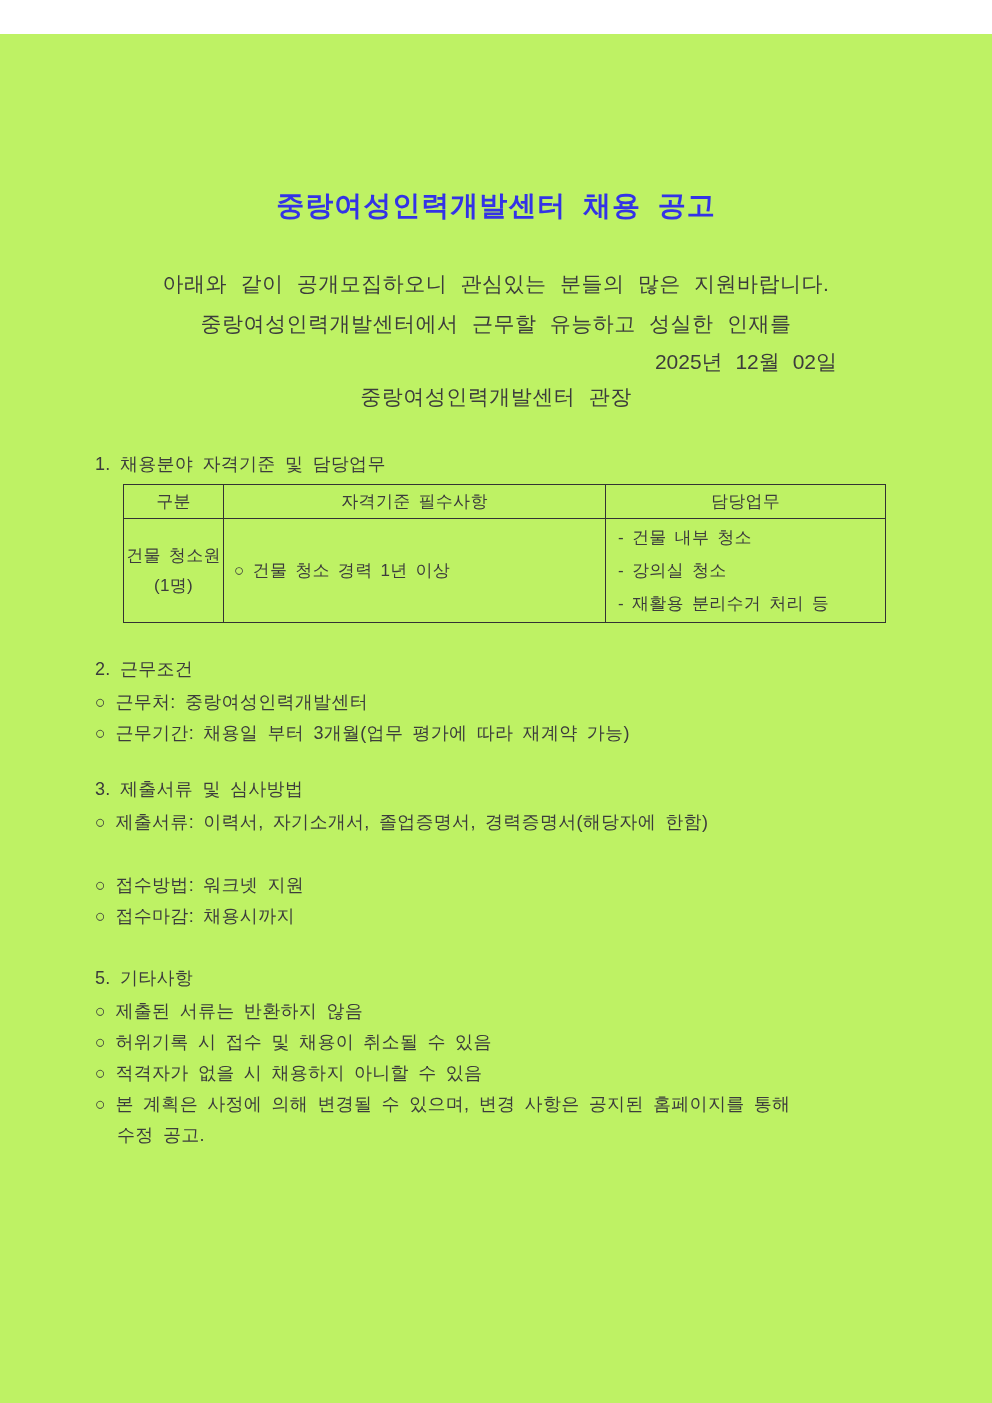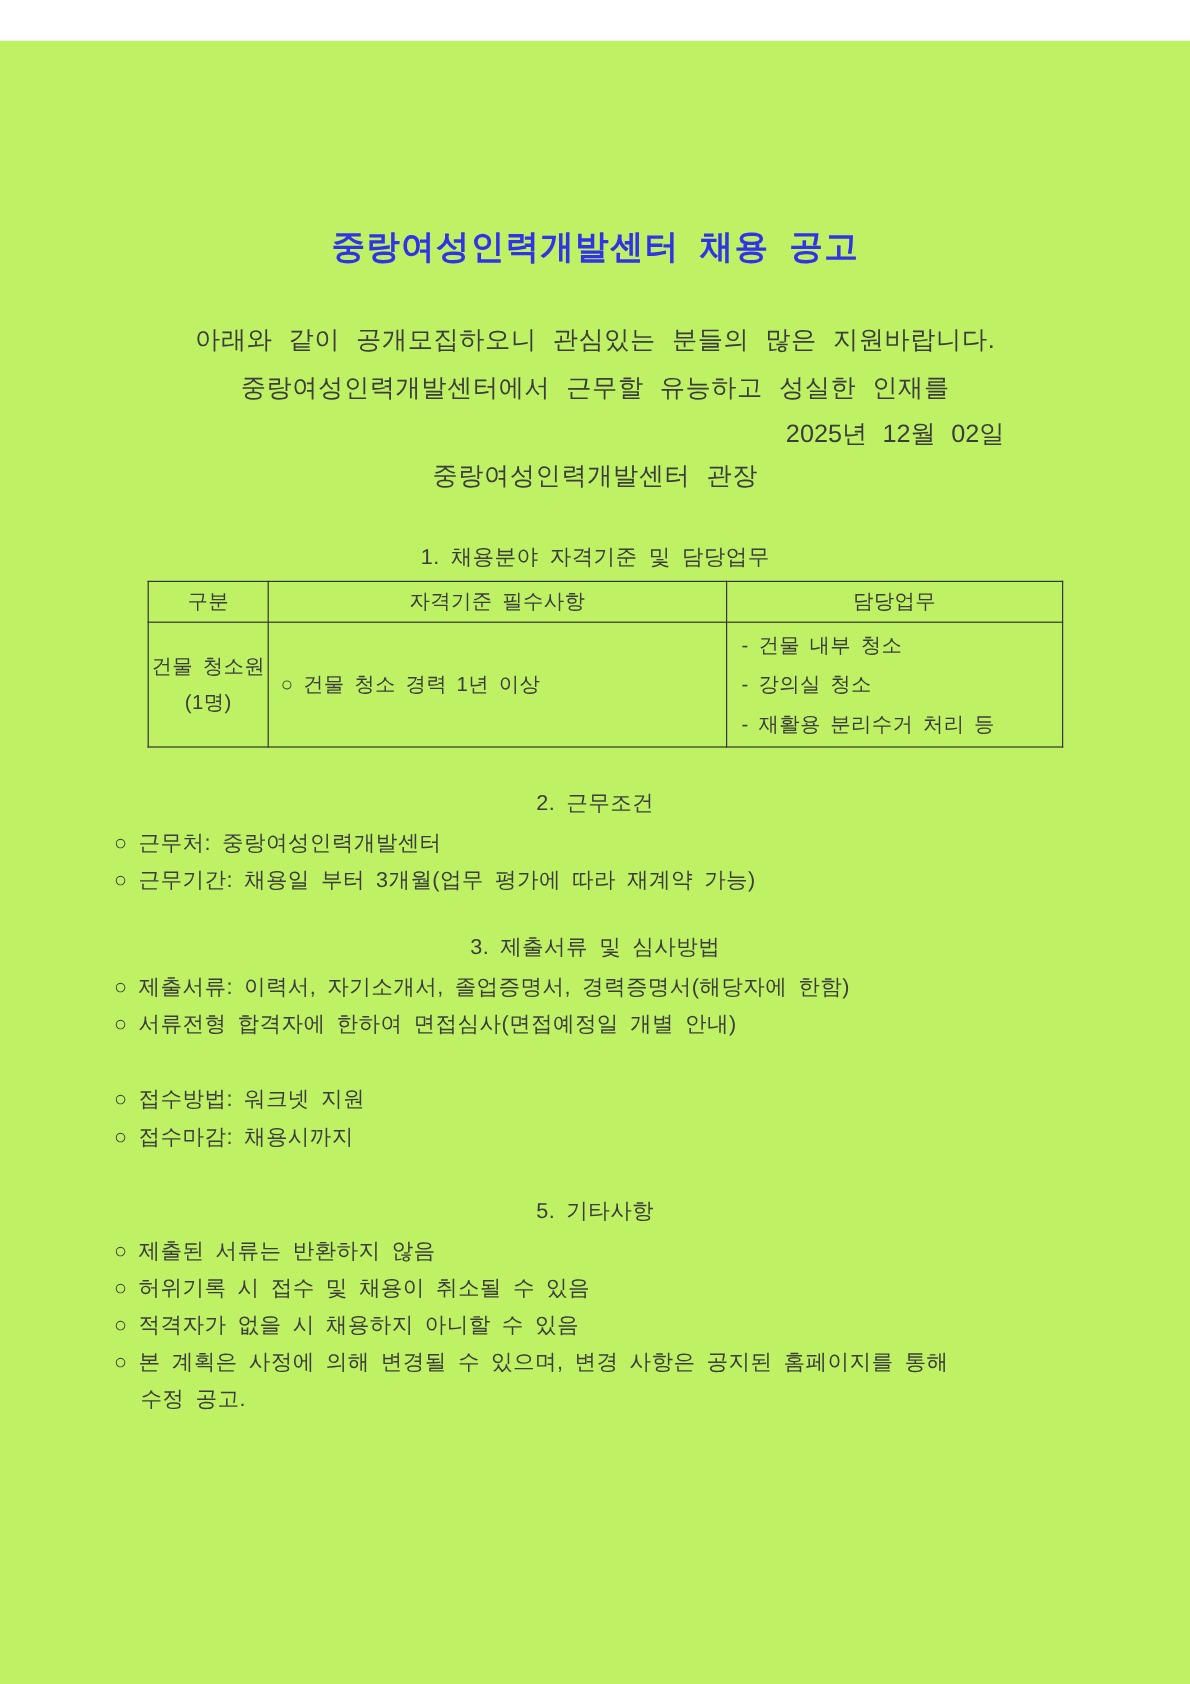--- a/index.html
+++ b/index.html
@@ -51,21 +51,20 @@
     letter-spacing: 0.5px;
   }
   .content {
     padding: 0 95px;
   }
   .sec-heading {
     font-size: 18px;
     line-height: 24px;
     word-spacing: 4px;
     letter-spacing: 0.3px;
-    text-align: center;
   }
   .sec-1 { margin-top: 38px; }
   .sec-2 { margin-top: 34px; }
   .sec-3 { margin-top: 28px; }
   .sec-4 { margin-top: 32px; }
   .sec-5 { margin-top: 34px; }
   .sec-item {
     font-size: 18px;
     line-height: 31px;
     word-spacing: 4px;
@@ -151,21 +150,20 @@
       <div class="sec-items">
         <p class="sec-item">○ 근무처: 중랑여성인력개발센터</p>
         <p class="sec-item">○ 근무기간: 채용일 부터 3개월(업무 평가에 따라 재계약 가능)</p>
       </div>
     </section>
 
     <section class="sec-3">
       <p class="sec-heading">3. 제출서류 및 심사방법</p>
       <div class="sec-items">
         <p class="sec-item">○ 제출서류: 이력서, 자기소개서, 졸업증명서, 경력증명서(해당자에 한함)</p>
-        <p class="sec-item">○ 서류전형 합격자에 한하여 면접심사(면접예정일 개별 안내)</p>
       </div>
     </section>
 
     <section class="sec-4">
       <div class="sec-items">
         <p class="sec-item">○ 접수방법: 워크넷 지원</p>
         <p class="sec-item">○ 접수마감: 채용시까지</p>
       </div>
     </section>
 

